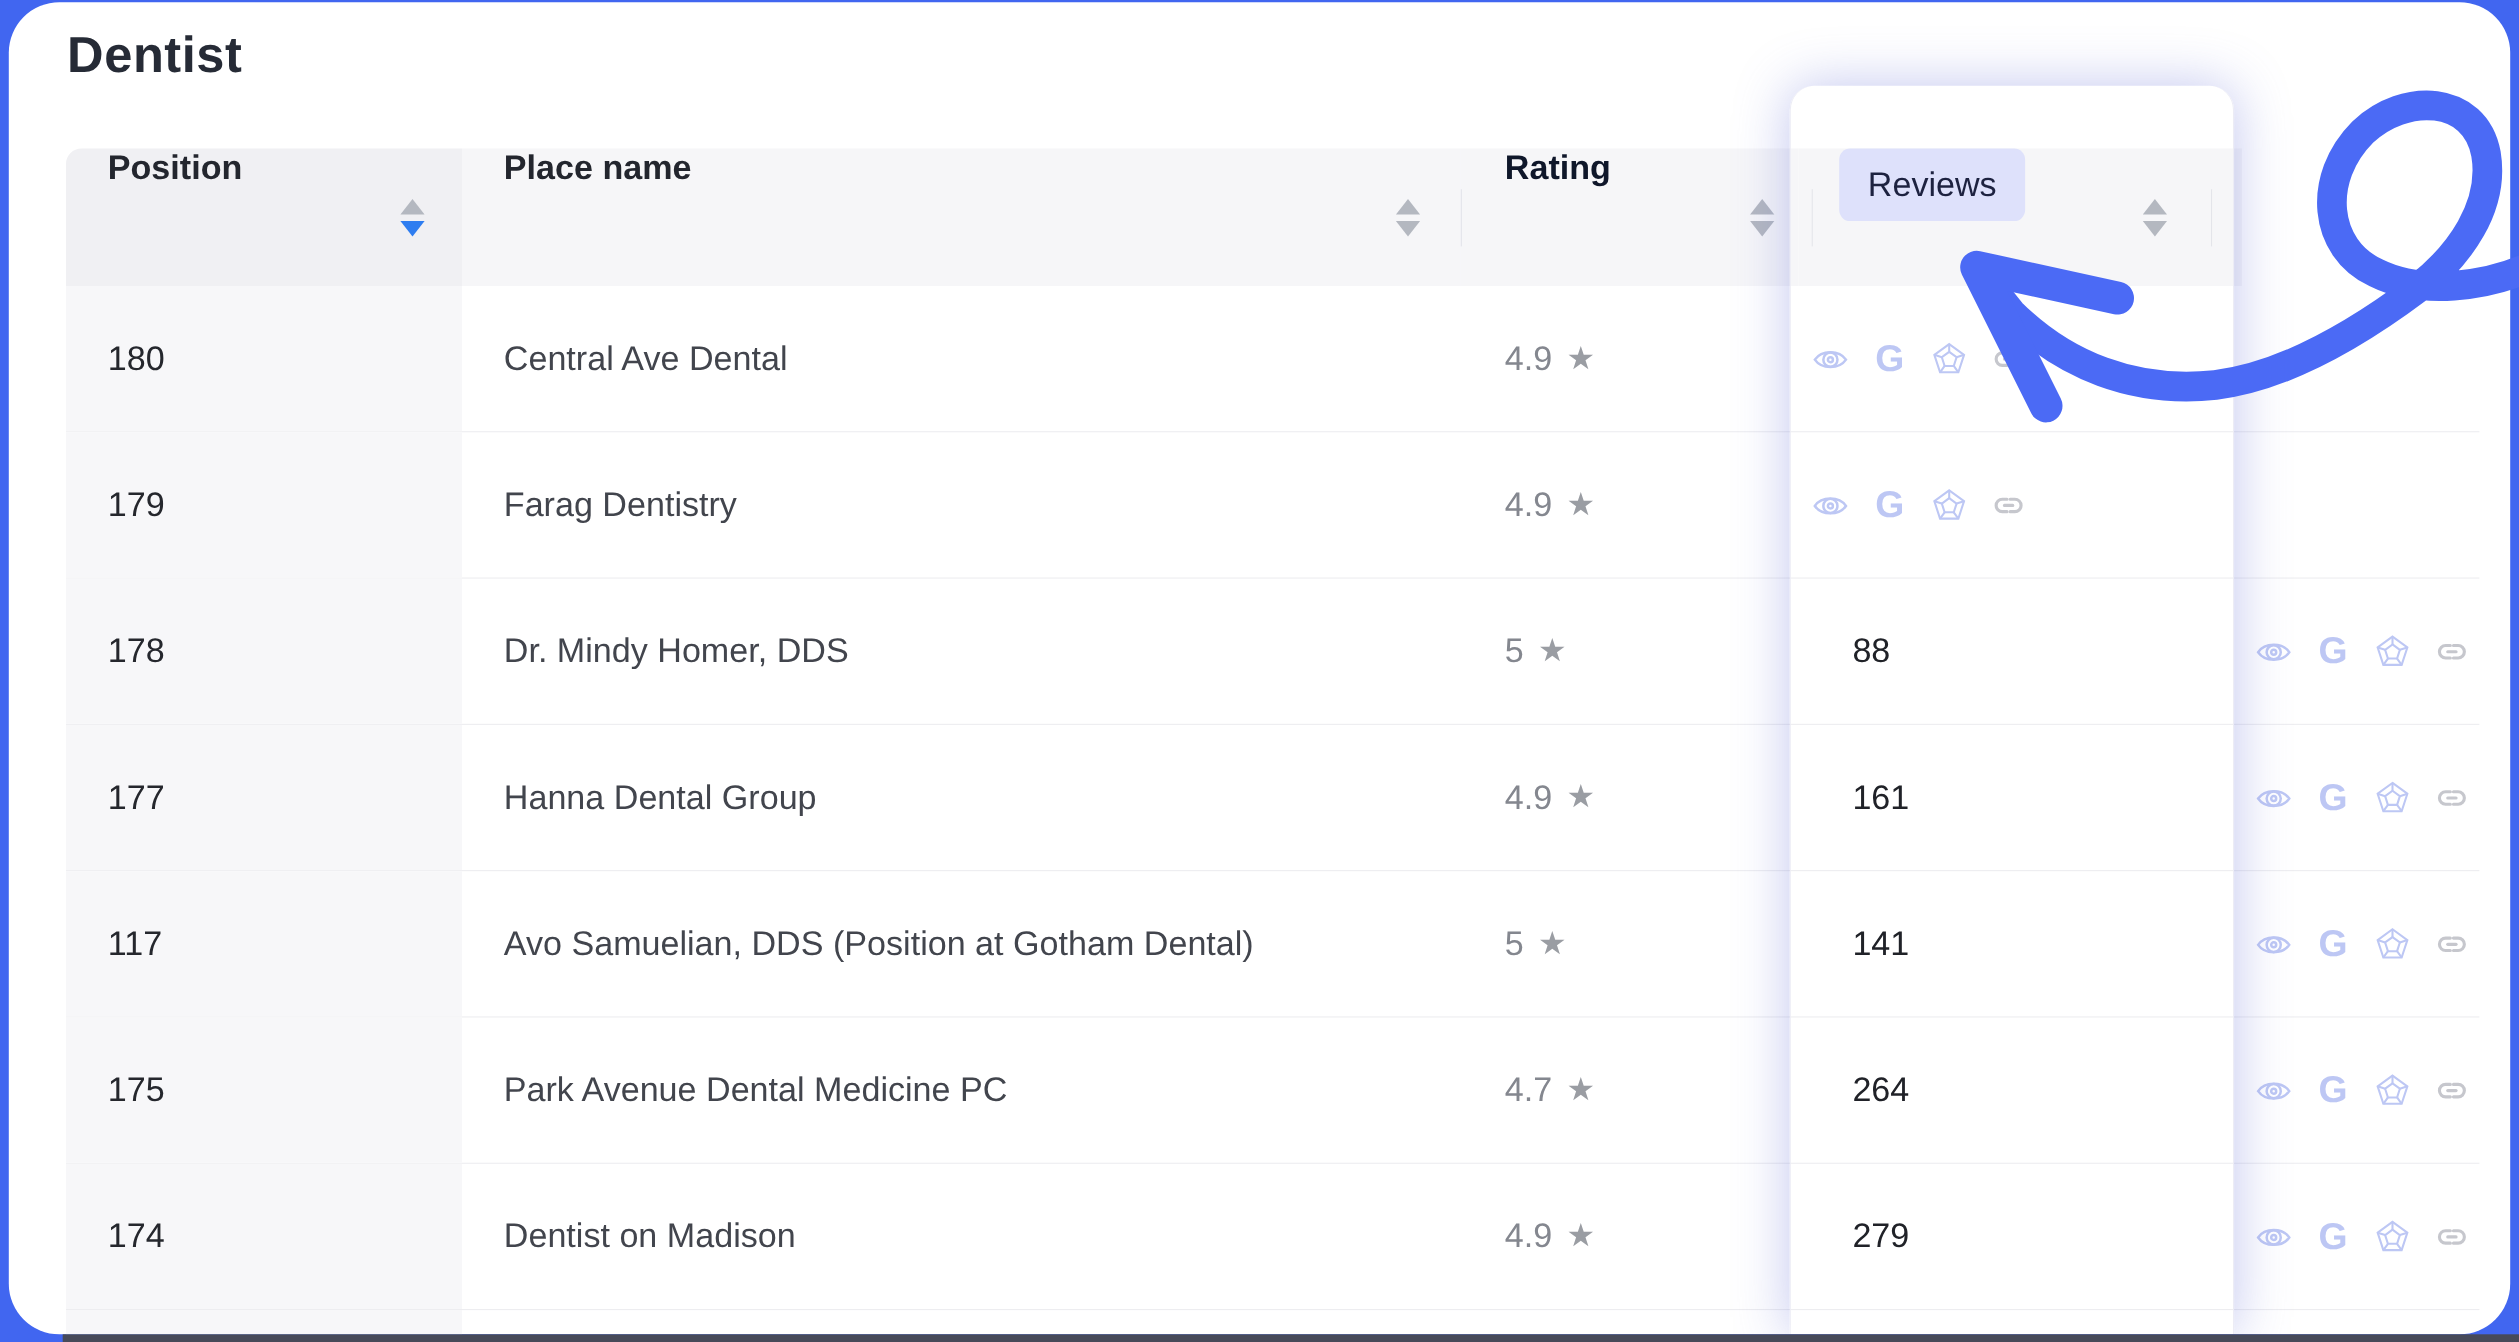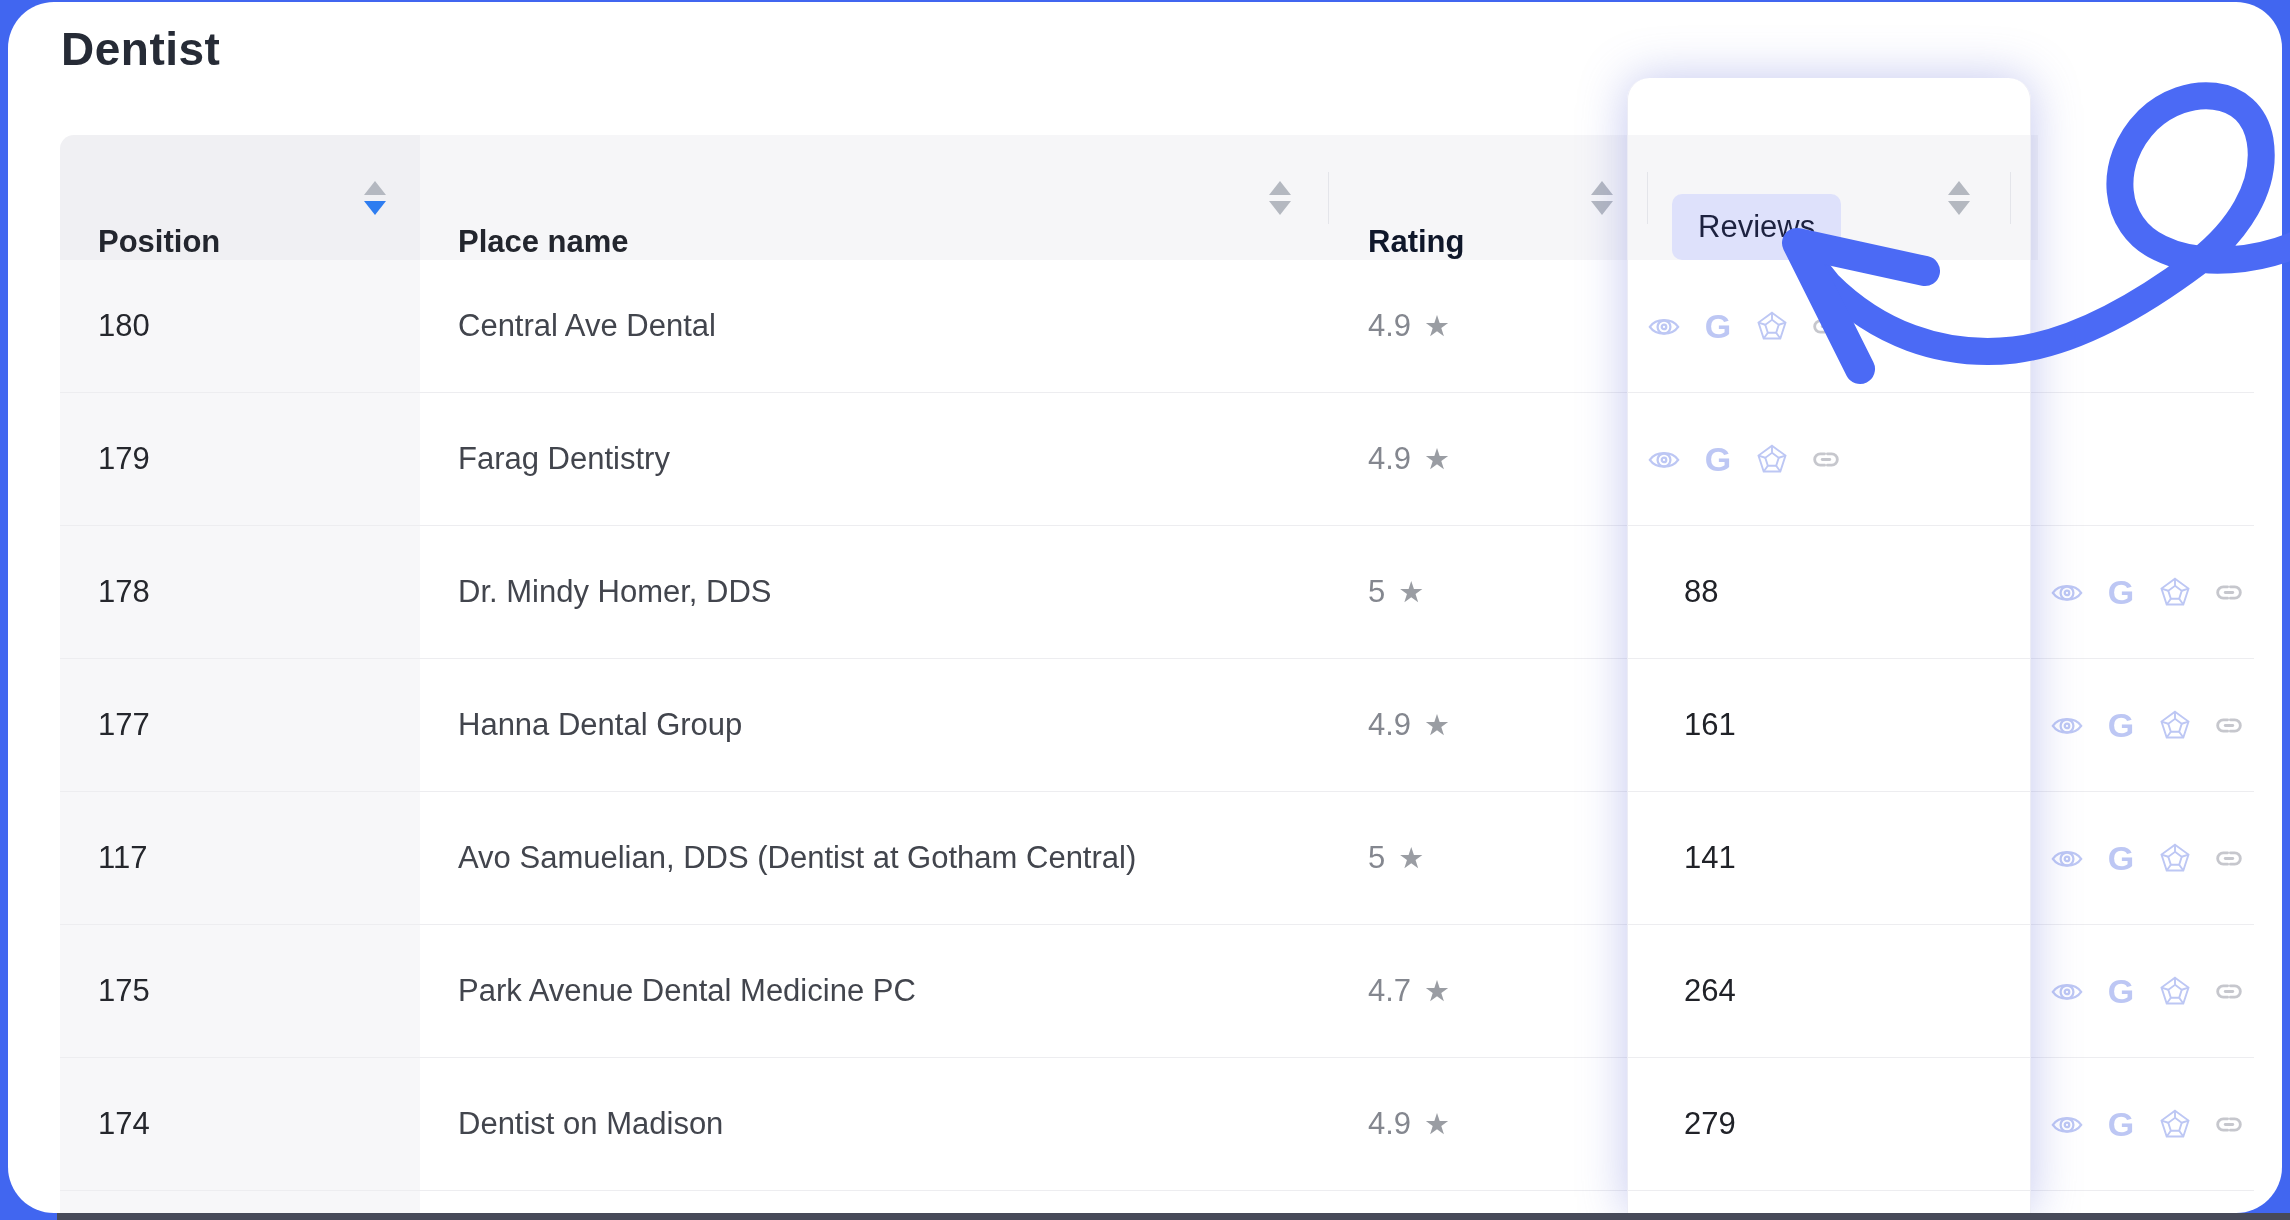--- a/index.html
+++ b/index.html
@@ -18,21 +18,21 @@
   }
   *{box-sizing:border-box;margin:0;padding:0}
   html,body{width:2290px;height:1220px;overflow:hidden}
   body{position:relative;background:var(--background_blue);font-family:"Liberation Sans",sans-serif}
 
   .card{position:absolute;left:8px;top:2px;width:2274px;height:1211px;background:#fff;border-radius:46px;overflow:hidden;z-index:1}
   .page-title{position:absolute;left:53px;top:20px;font-size:46px;font-weight:800;color:#262b36;letter-spacing:.5px}
 
   .table{position:absolute;left:52px;top:133px;width:2194px}
   .thead{display:flex;height:125px;position:relative}
-  .th{display:flex;align-items:flex-end;position:relative;background:var(--header_band)}
+  .th{display:flex;align-items:flex-start;position:relative;background:var(--header_band)}
   .th1{width:360px;background:var(--header_band_first);border-radius:14px 0 0 0;padding-left:38px}
   .th2{width:908px;padding-left:38px}
   .th3{width:307px;padding-left:40px}
   .th4{width:403px}
   .th5{width:216px;background:transparent}
   .th-label{font-size:31px;font-weight:700;color:#23262e}
   .th-label.muted{color:#0f172a}
   .chip{background:var(--chip_bg);color:var(--chip_text);font-weight:400;font-size:31px;padding:15px 26px;border-radius:10px;margin-left:37px}
   .sort{position:absolute;top:50%;transform:translateY(-50%);display:flex;flex-direction:column;gap:6px;cursor:pointer}
   .th1 .sort{right:34px}.th2 .sort{right:37px}.th3 .sort{right:22px}.th4 .sort{right:68px}
@@ -236,21 +236,21 @@
           <path d="M16.5 12.5 h-4.5 a6 6 0 0 0 0 12 h4.5"></path>
           <path d="M19.5 12.5 h4.5 a6 6 0 0 1 0 12 h-4.5"></path>
           <path d="M14 18.5 H22"></path>
         </svg>
       </span>
     </div>
   </div>
 
   <div class="row">
     <div class="cell c1">117</div>
-    <div class="cell c2">Avo Samuelian, DDS (Dentist at Gotham Central)</div>
+    <div class="cell c2">Avo Samuelian, DDS (Position at Gotham Dental)</div>
     <div class="cell c3">
       <span>5</span>
       <span class="star">★</span>
     </div>
     <div class="cell c4">141</div>
     <div class="cell c5">
       <span class="ic">
         <svg viewBox="0 0 36 36" fill="none" stroke="var(--icon_periwinkle)" stroke-width="2.4">
           <path d="M3 19 C9.5 9.5 26.5 9.5 33 19 C26.5 28.5 9.5 28.5 3 19 Z"></path>
           <circle cx="18" cy="19" r="6.8"></circle>

